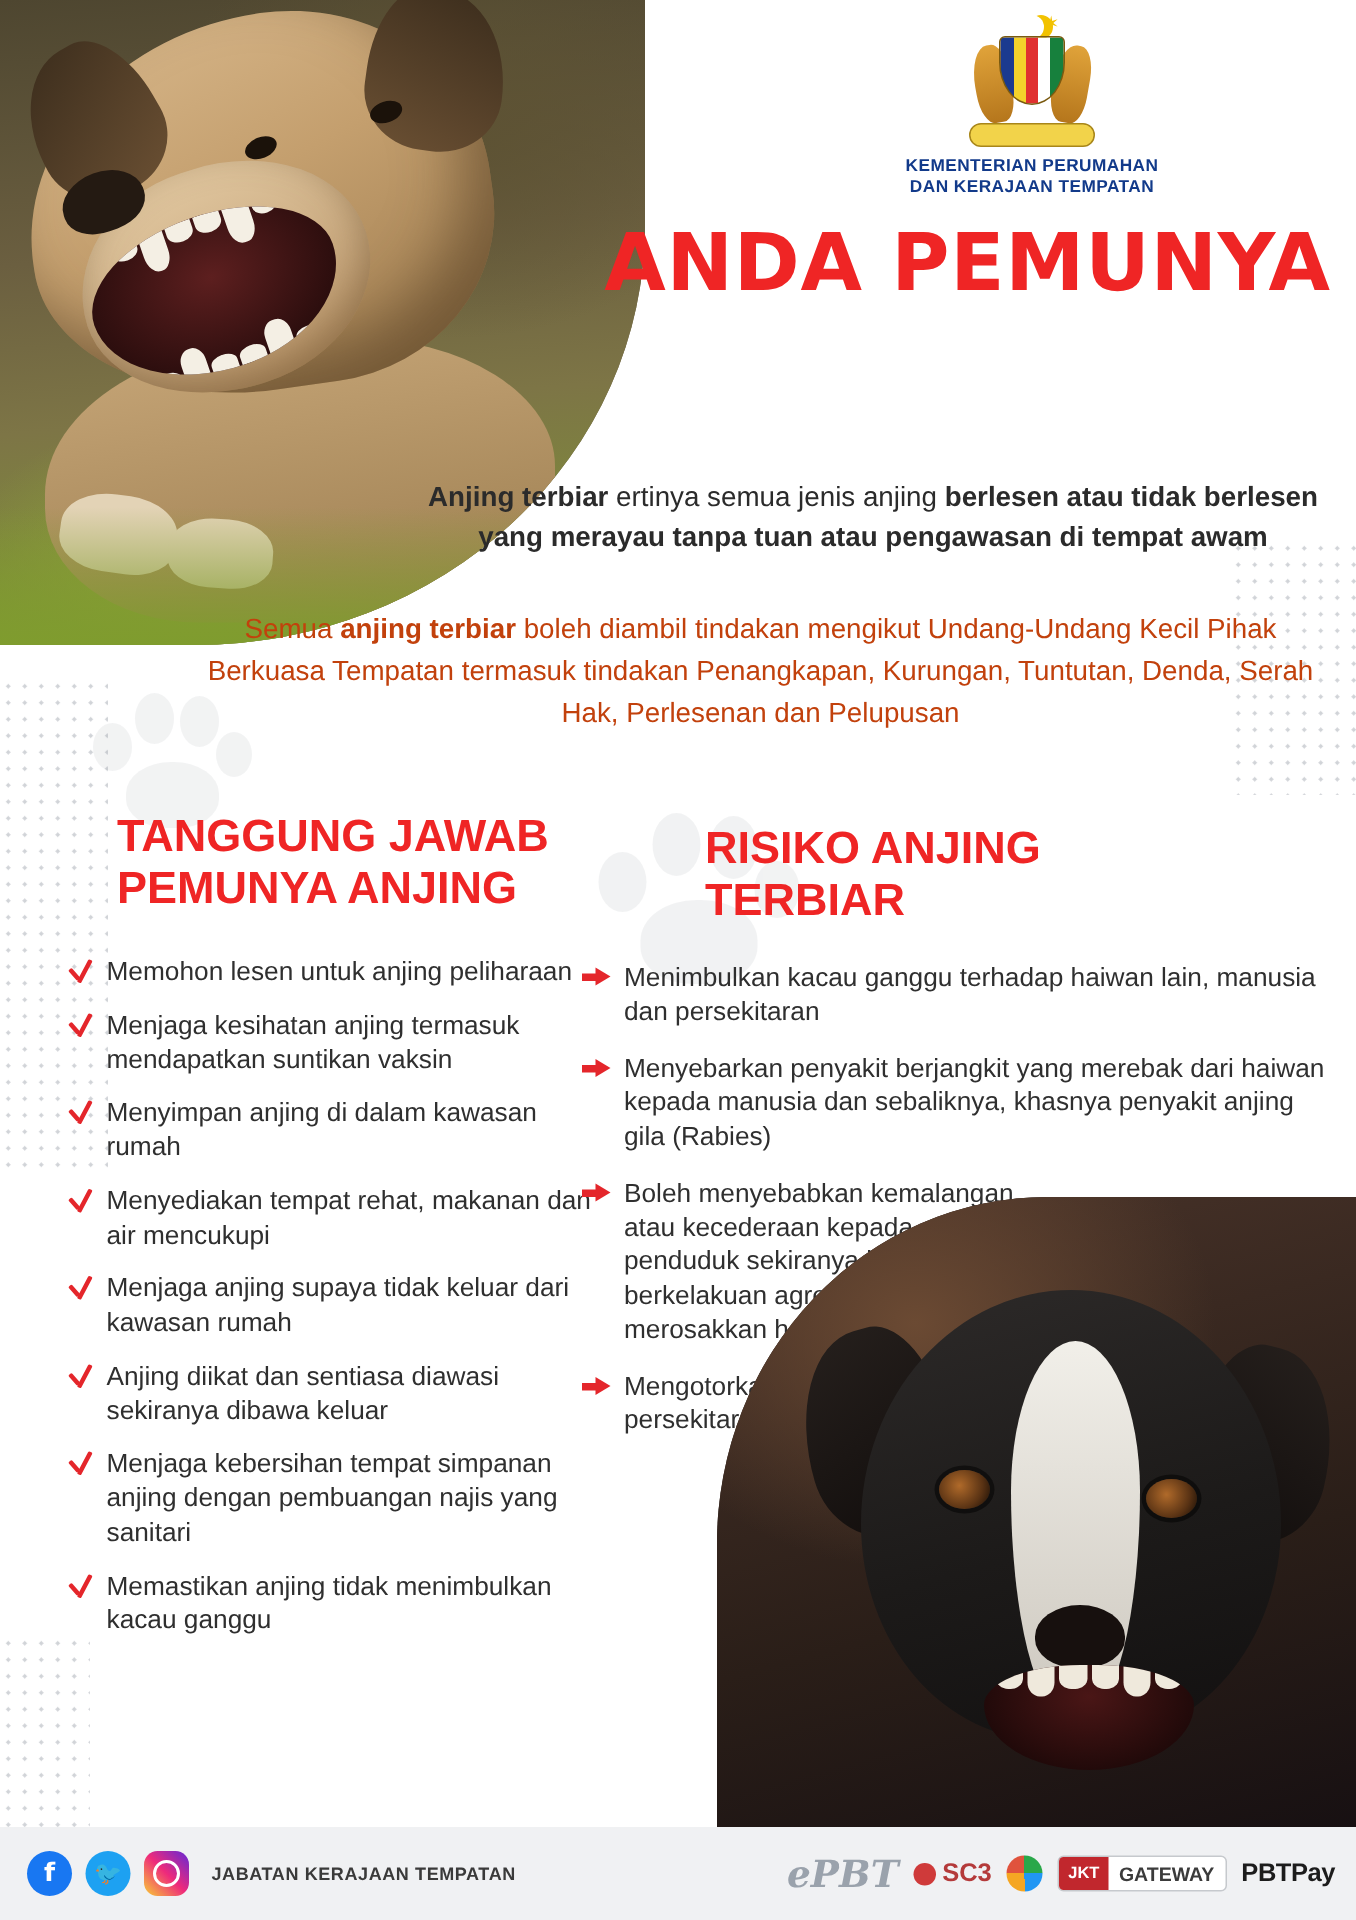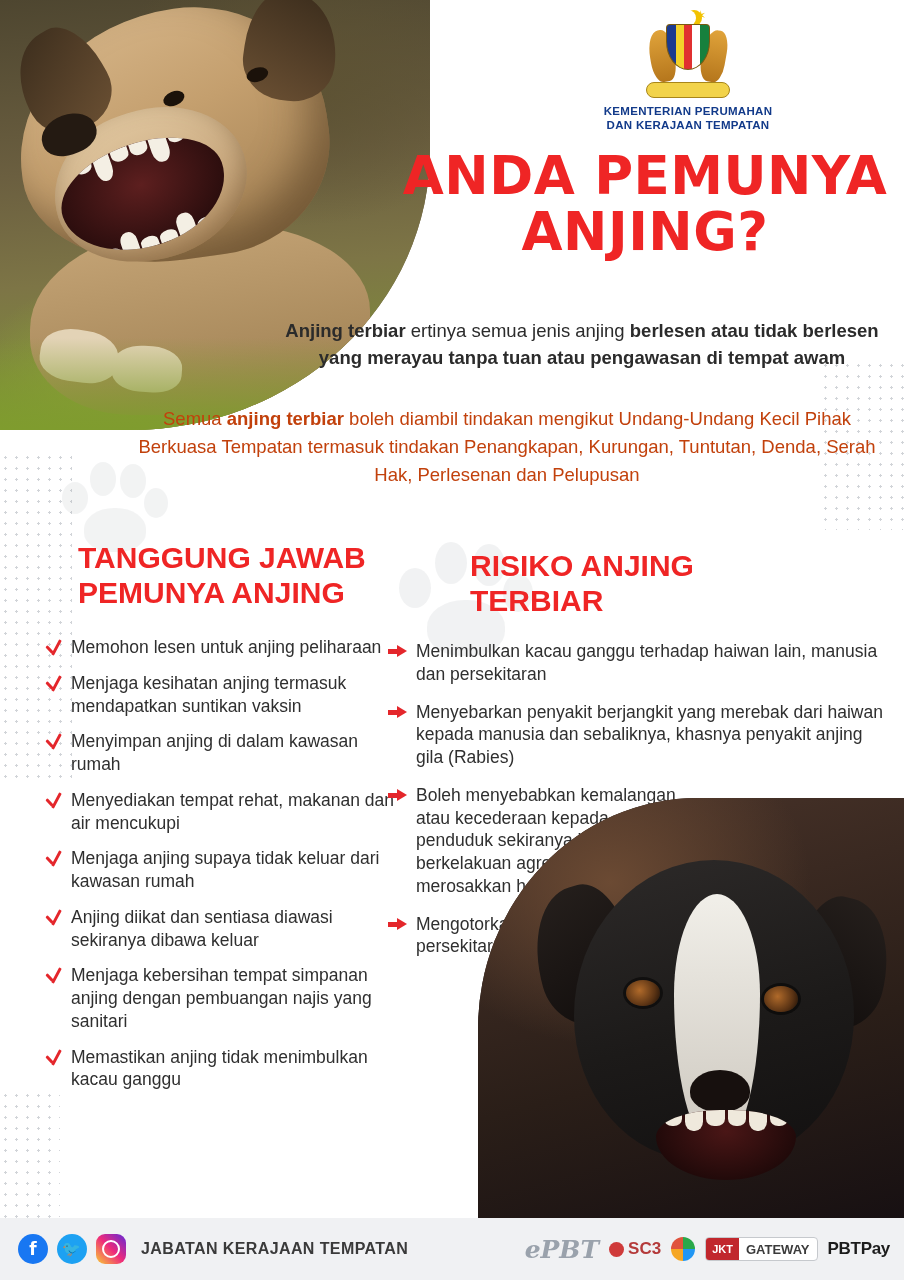--- a/index.html
+++ b/index.html
@@ -300,21 +300,21 @@
   .soc.tw { background: #1da1f2; border-radius: 50%; font-size: 15px; }
   .soc.ig {
     background: linear-gradient(45deg,#f9ce34,#ee2a7b,#6228d7);
     border-radius: 9px; position: relative;
   }
   .soc.ig::after {
     content: ""; position: absolute; width: 14px; height: 14px;
     border: 2px solid #fff; border-radius: 50%;
   }
   .dept {
-    font-size: 16px; font-weight: bold; color: #3a3a3a; letter-spacing: .4px;
+    font-size: 12px; font-weight: bold; color: #3a3a3a; letter-spacing: .4px;
     margin-left: 6px;
   }
   .footer-right {
     margin-left: auto; display: flex; align-items: center; gap: 10px;
     padding-right: 14px;
   }
   .logo-epbt {
     font-size: 25px; font-weight: bold; color: #9aa2ac;
     font-family: "DejaVu Serif", serif; font-style: italic;
   }
@@ -397,21 +397,20 @@
     <div class="ribbon"></div>
   </div>
   <div class="ministry">
     <div>KEMENTERIAN PERUMAHAN</div>
     <div>DAN KERAJAAN TEMPATAN</div>
   </div>
 </div>
 
 <div class="headline">
   <span>ANDA PEMUNYA</span>
-  <span class="l2">ANJING?</span>
 </div>
 
 <div class="intro1">
   <span>Anjing terbiar</span><span class="light"> ertinya semua jenis anjing </span><span>berlesen</span><span> atau tidak berlesen yang merayau tanpa tuan atau pengawasan di tempat awam</span>
 </div>
 
 <div class="intro2">
   <span>Semua </span><b>anjing terbiar</b><span> boleh diambil tindakan mengikut Undang-Undang Kecil Pihak Berkuasa Tempatan termasuk tindakan Penangkapan, Kurungan, Tuntutan, Denda, Serah Hak, Perlesenan dan Pelupusan</span>
 </div>
 

